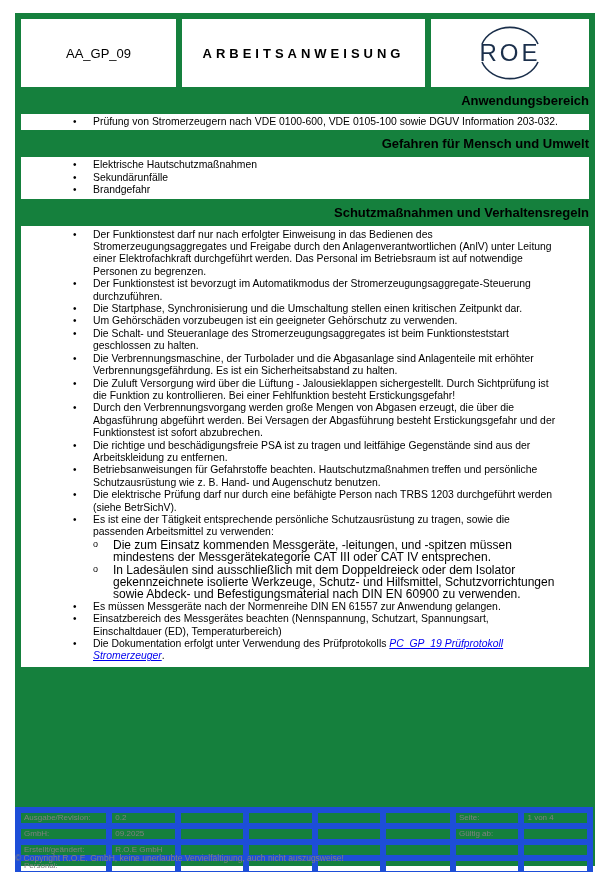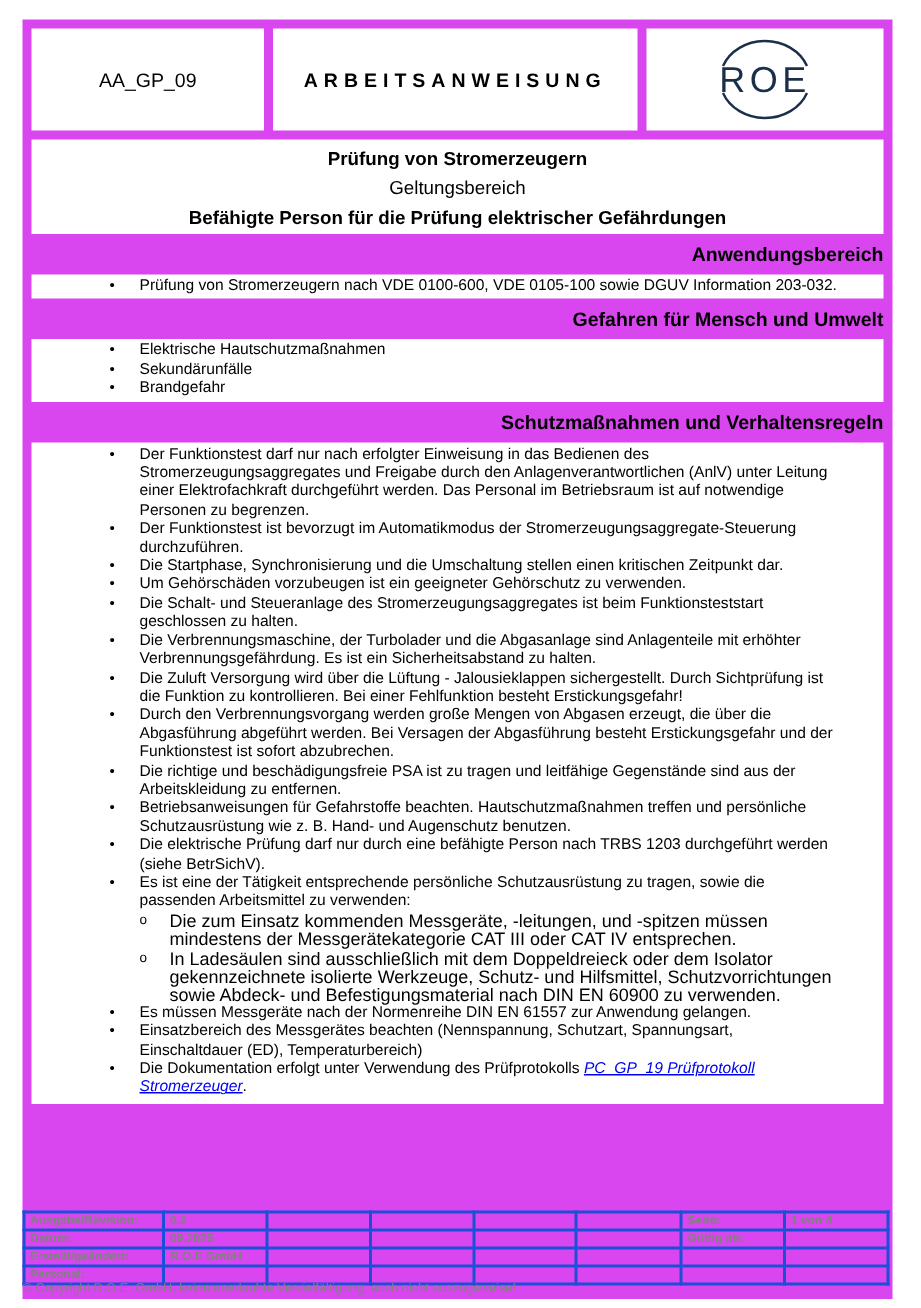--- a/index.html
+++ b/index.html
@@ -1,21 +1,21 @@
 <!DOCTYPE html>
 <html><head>
 <meta charset="utf-8">
 <style>
   * { box-sizing: border-box; margin: 0; padding: 0; }
   html, body { width: 614px; height: 872px; background: #ffffff; overflow: hidden; }
   body { font-family: "Liberation Sans", sans-serif; color: #000; position: relative; }
 
   .frame {
     position: absolute; left: 15px; top: 13px; width: 580px; height: 853px;
-    background: #d946ef; padding: 6px;
+    background: #15803d; padding: 6px;
   }
   .header {
     display: flex; height: 68px; gap: 6px;
   }
   .hcell { background: #fff; display: flex; align-items: center; justify-content: center; }
   .hcell.code { width: 155px; font-size: 13px; }
   .hcell.title { width: 243px; font-size: 13px; font-weight: bold; letter-spacing: 4px; }
   .hcell.logo { flex: 1; }
 
   .titleblock {
@@ -41,23 +41,22 @@
   ul.sub > li::before {
     content: "o"; position: absolute; left: -20px; top: -1px; font-size: 9px;
   }
   a.doclink { color: #0000ee; font-style: italic; text-decoration: underline; }
 
   .footer-table {
     position: absolute; left: 15px; top: 807px; width: 578px;
     border-collapse: collapse; font-size: 8px; color: #808080;
   }
   .footer-table td {
-    border: 2px solid #1d4ed8; height: 11px; padding: 0 3px; line-height: 10px;
+    border: 6px solid #1d4ed8; height: 11px; padding: 0 3px; line-height: 10px;
     white-space: nowrap;
-    font-weight: bold;
   }
   .copyright {
     position: absolute; left: 15px; top: 853px; font-size: 8.5px; color: #808080;
   }
 </style>
 </head>
 <body>
 
 <div class="frame">
   <div class="header">
@@ -65,25 +64,20 @@
     <div class="hcell title">ARBEITSANWEISUNG</div>
     <div class="hcell logo">
       <svg width="90" height="62" viewBox="0 0 90 62">
         <path d="M17 22 A30 26 0 0 1 73 22" fill="none" stroke="#1b2f4b" stroke-width="1.6"></path>
         <path d="M17 40 A30 26 0 0 0 73 40" fill="none" stroke="#1b2f4b" stroke-width="1.6"></path>
         <text x="45" y="39" text-anchor="middle" font-family="Liberation Sans, sans-serif" font-size="24" letter-spacing="3" fill="#1b2f4b">ROE</text>
       </svg>
     </div>
   </div>
 
-  <div class="titleblock">
-    <div class="t1">Prüfung von Stromerzeugern</div>
-    <div class="t2">Geltungsbereich</div>
-    <div class="t3">Befähigte Person für die Prüfung elektrischer Gefährdungen</div>
-  </div>
 
   <div class="sec-head">Anwendungsbereich</div>
   <div class="sec-body">
     <ul class="bl">
       <li>Prüfung von Stromerzeugern nach VDE 0100-600, VDE 0105-100 sowie DGUV Information 203-032.</li>
     </ul>
   </div>
 
   <div class="sec-head">Gefahren für Mensch und Umwelt</div>
   <div class="sec-body">
@@ -138,21 +132,21 @@
     <td>Ausgabe/Revision:</td>
     <td>0.2</td>
     <td></td>
         <td></td>
         <td></td>
         <td></td>
     <td>Seite:</td>
     <td>1 von 4</td>
   </tr>
   <tr>
-    <td>Datum:</td>
+    <td>GmbH:</td>
     <td>09.2025</td>
     <td></td>
         <td></td>
         <td></td>
         <td></td>
     <td>Gültig ab:</td>
     <td></td>
   </tr>
   <tr>
     <td>Erstellt/geändert:</td>

